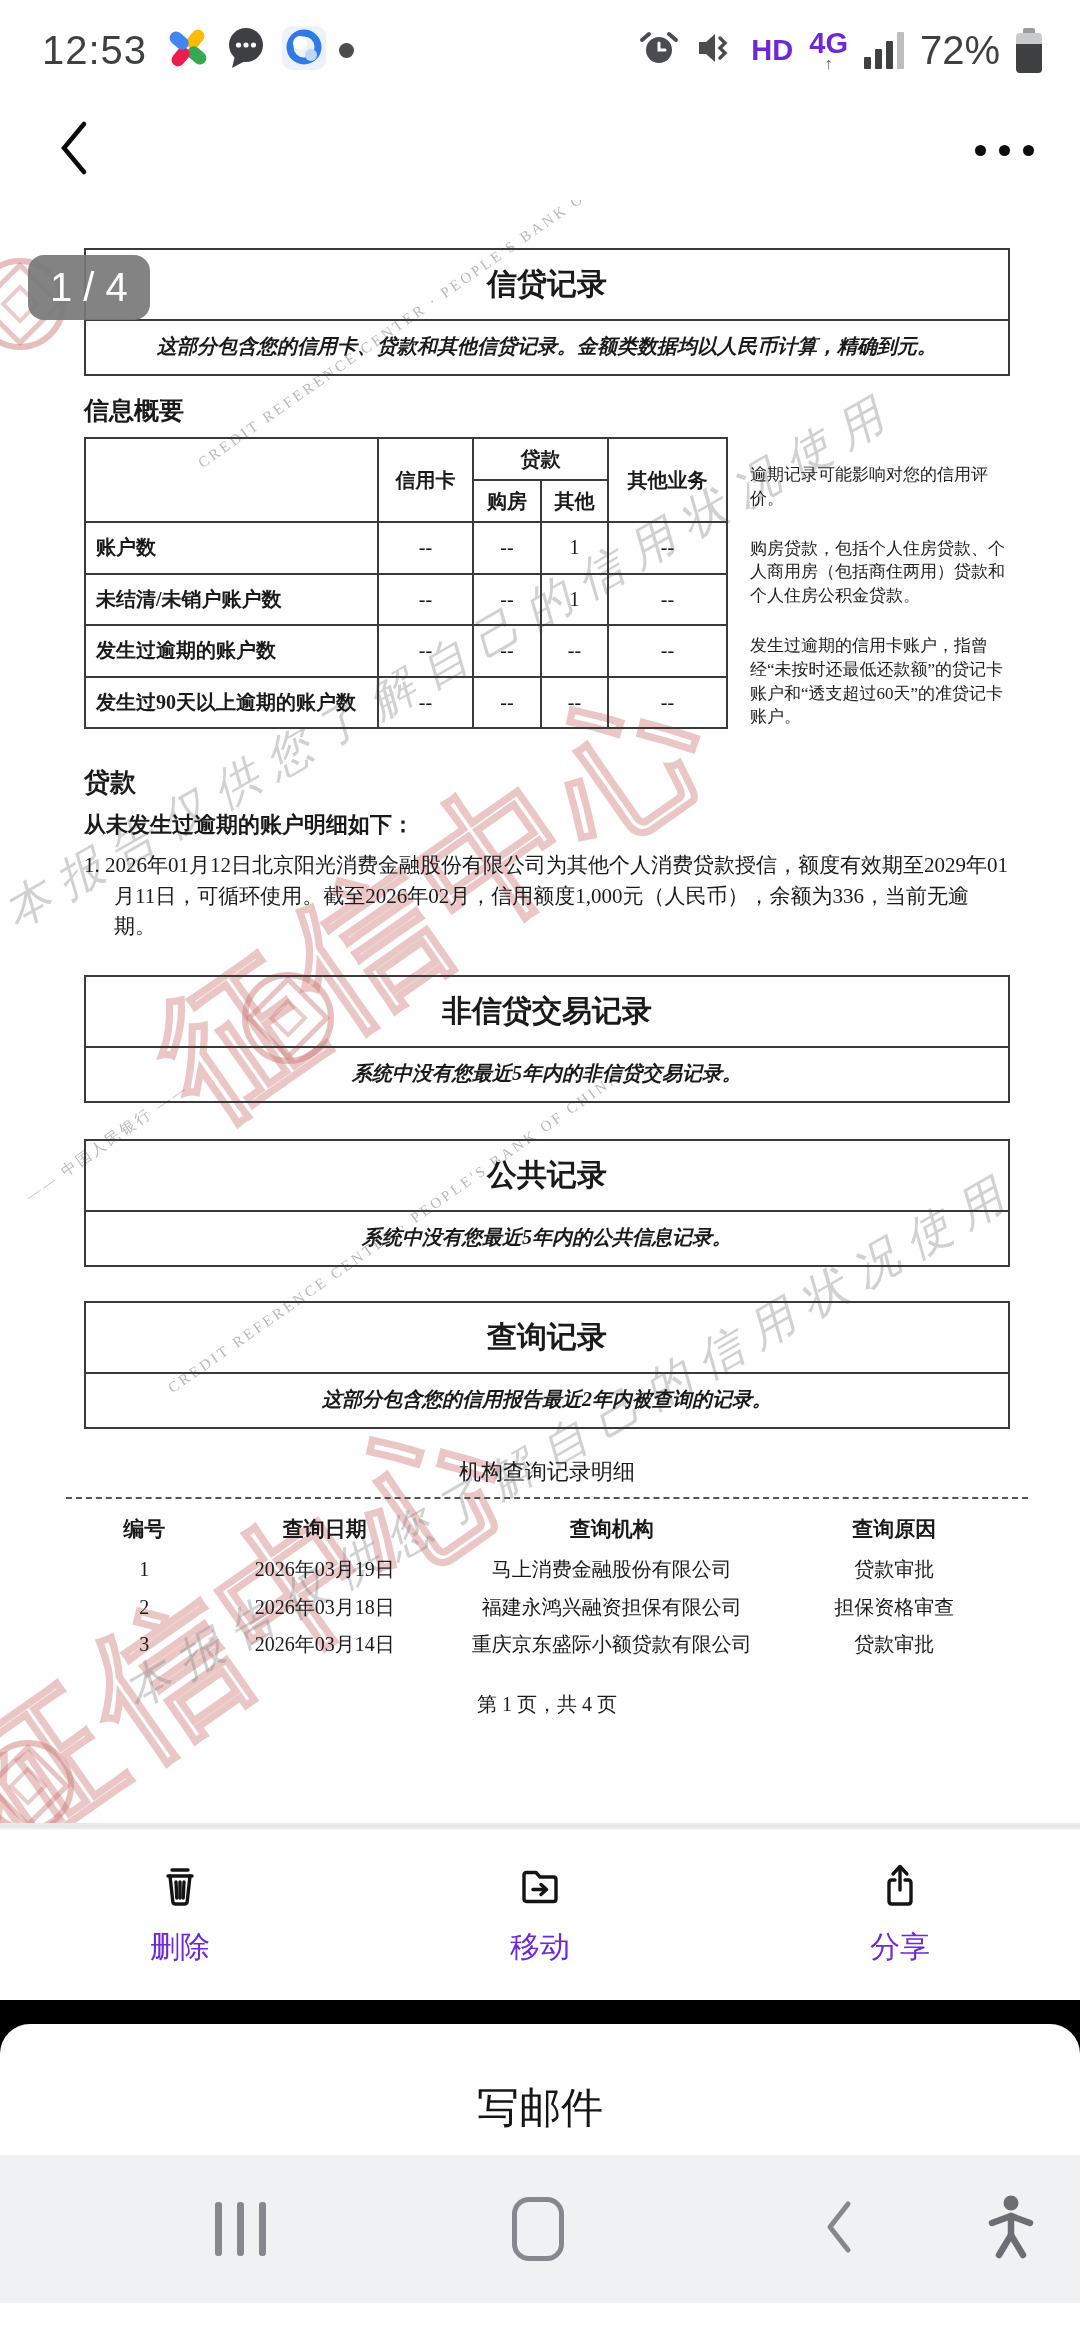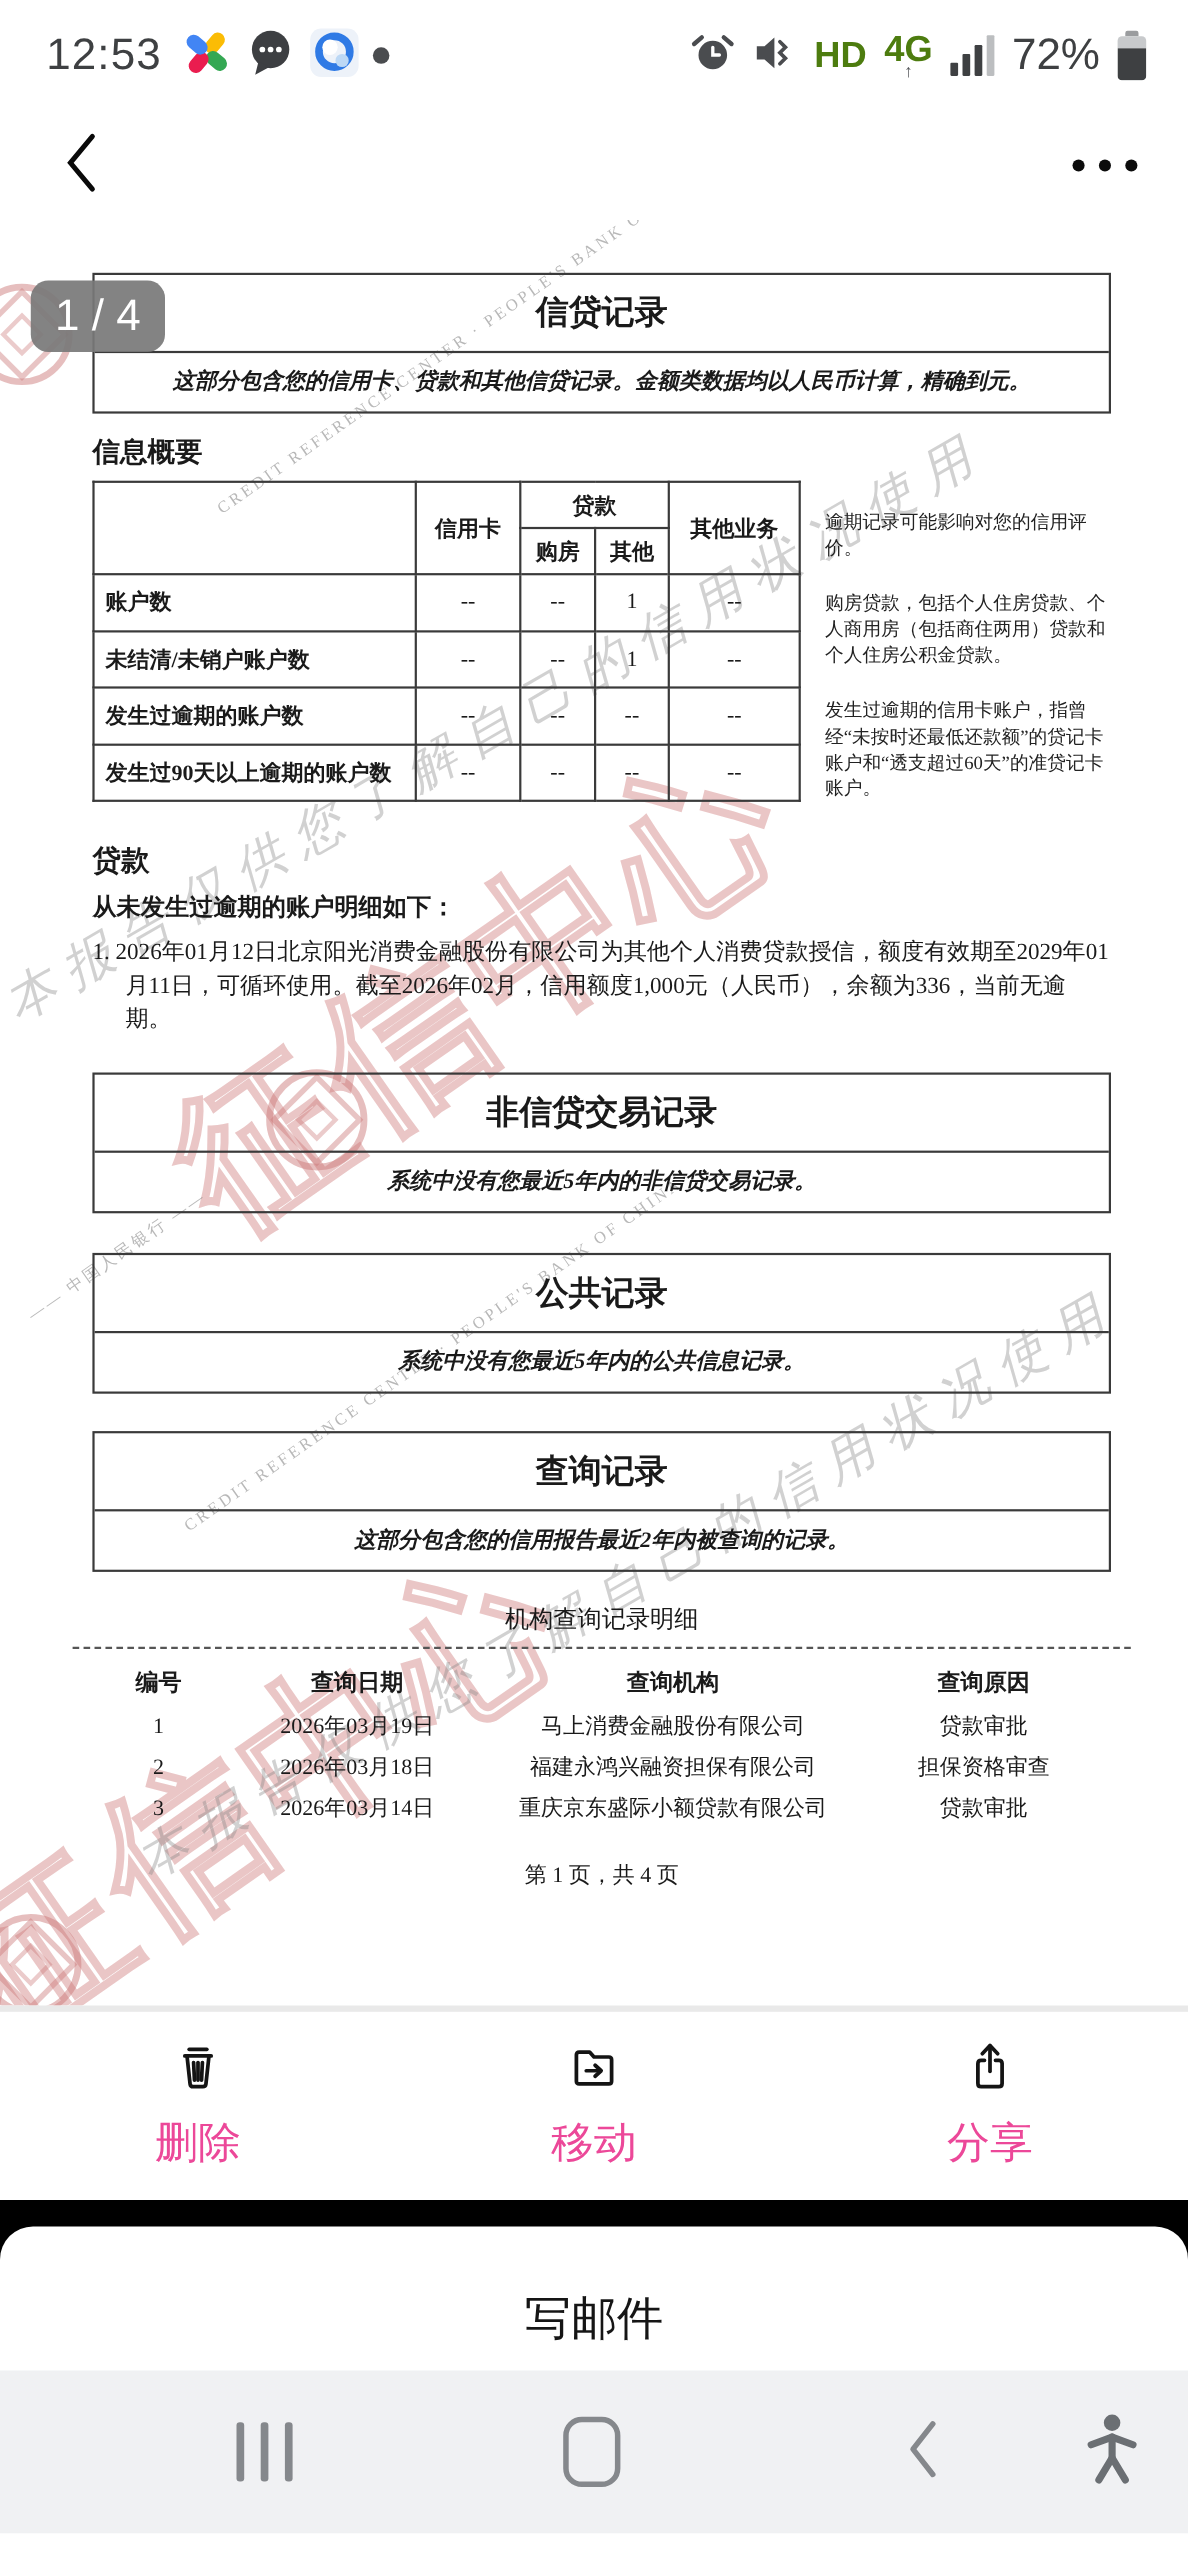--- a/index.html
+++ b/index.html
@@ -4,21 +4,21 @@
 <style>
   html,body{margin:0;padding:0;}
   body{width:1080px;height:2340px;position:relative;background:#fff;
        font-family:"Liberation Sans",sans-serif;color:#1a1a1a;overflow:hidden;}
 
   
   .status-bar{height:100px;display:flex;align-items:center;padding:0 38px 0 42px;box-sizing:border-box;background:#fff;}
   .sb-time{font-size:40px;color:#3e4042;letter-spacing:1px;}
   .sb-notifs{display:flex;align-items:center;gap:12px;margin-left:18px;}
   .sb-right{margin-left:auto;display:flex;align-items:center;gap:16px;}
-  .sb-label{font-size:33px;font-weight:bold;color:#4d7c0f;}
+  .sb-label{font-size:29px;font-weight:bold;color:#6d28d9;}
   .sb-4g{display:flex;flex-direction:column;align-items:center;line-height:1;}
   .sb-4g .arrow{font-size:16px;color:#55575a;margin-top:-2px;}
   .sb-pct{font-size:40px;color:#3e4042;}
   .sigbars{display:flex;align-items:flex-end;gap:4px;height:38px;}
   .sigbars i{display:block;width:7px;border-radius:1px;background:#3e4042;}
   .sigbars i:nth-child(1){height:12px}.sigbars i:nth-child(2){height:20px}
   .sigbars i:nth-child(3){height:28px}.sigbars i:nth-child(4){height:37px;background:#bcbec0}
   .battery{display:flex;flex-direction:column;align-items:center;}
   .battery .tip{width:12px;height:5px;background:#9a9c9e;border-radius:2px 2px 0 0;}
   .battery .body{width:26px;height:40px;border-radius:4px;background:#c8cacc;position:relative;overflow:hidden;}
@@ -83,21 +83,21 @@
   .c-no{width:13%;text-align:center;}
   .c-date{width:26%;text-align:center;}
   .c-org{width:36%;text-align:center;padding:0 14px;box-sizing:border-box;}
   .c-reason{width:25%;text-align:center;}
   .page-footer{text-align:center;font-size:20px;margin:34px 0 118px;}
 
   
   .doc-divider{height:6px;background:#e9e9e9;}
   .toolbar{height:171px;background:#fff;display:flex;}
   .tool-btn{flex:1;display:flex;flex-direction:column;align-items:center;justify-content:center;gap:14px;}
-  .tool-btn .lab{font-size:39px;color:#ec4899;}
+  .tool-btn .lab{font-size:30px;color:#6d28d9;}
   .tool-btn svg{stroke:#141414;fill:none;stroke-width:3.4;stroke-linecap:round;stroke-linejoin:round;}
 
   
   .modal-region{height:155px;background:#000;padding-top:24px;box-sizing:border-box;}
   .sheet{height:168px;background:#fff;border-radius:30px 30px 0 0;
          display:flex;align-items:center;justify-content:center;}
   .sheet-title{font-size:42px;color:#151515;}
 
   
   .nav-bar{height:148px;background:#f0f1f3;position:relative;}

